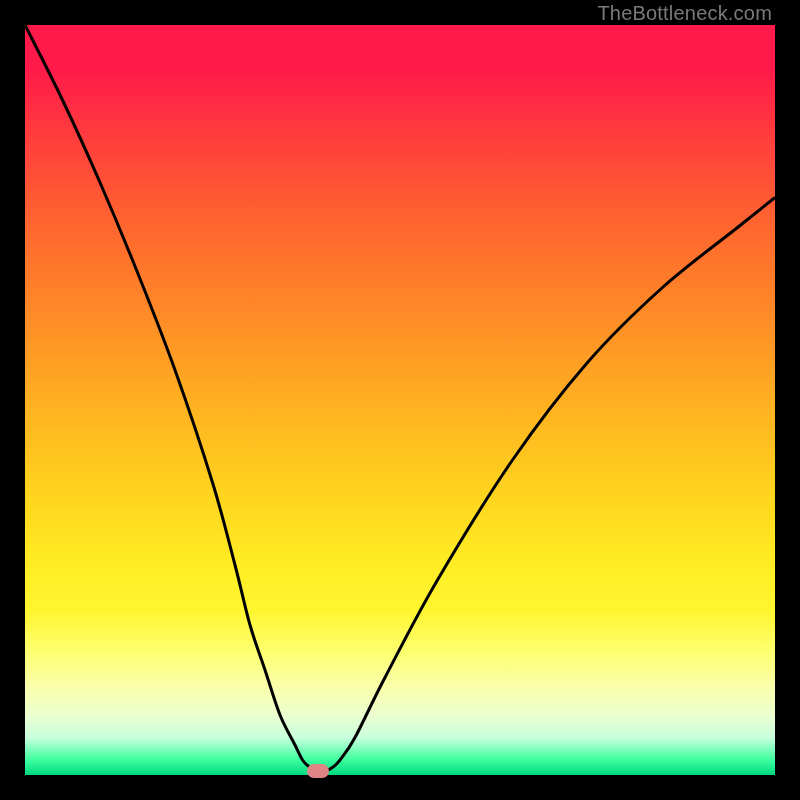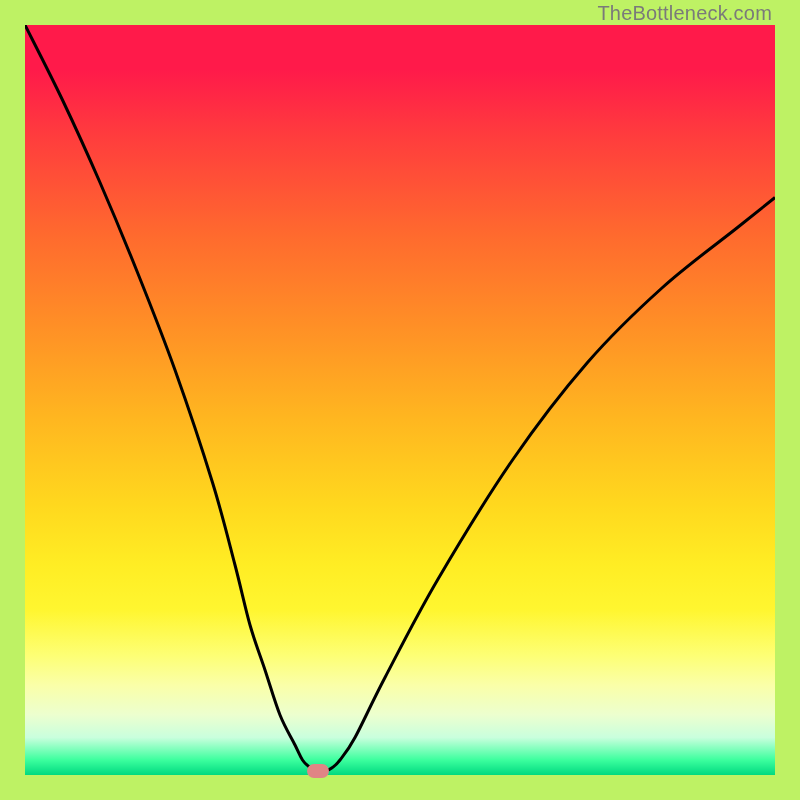--- a/index.html
+++ b/index.html
@@ -8,21 +8,21 @@
     width: 800px;
     height: 800px;
     overflow: hidden;
     background: #ffffff;
     font-family: Arial, Helvetica, sans-serif;
   }
   .stage {
     position: relative;
     width: 800px;
     height: 800px;
-    background: #bef264;
+    background: #000000;
   }
   .plot {
     position: absolute;
     left: 25px;
     top: 25px;
     width: 750px;
     height: 750px;
     
     background: linear-gradient(to bottom,
       #ff1a4a 0%,

